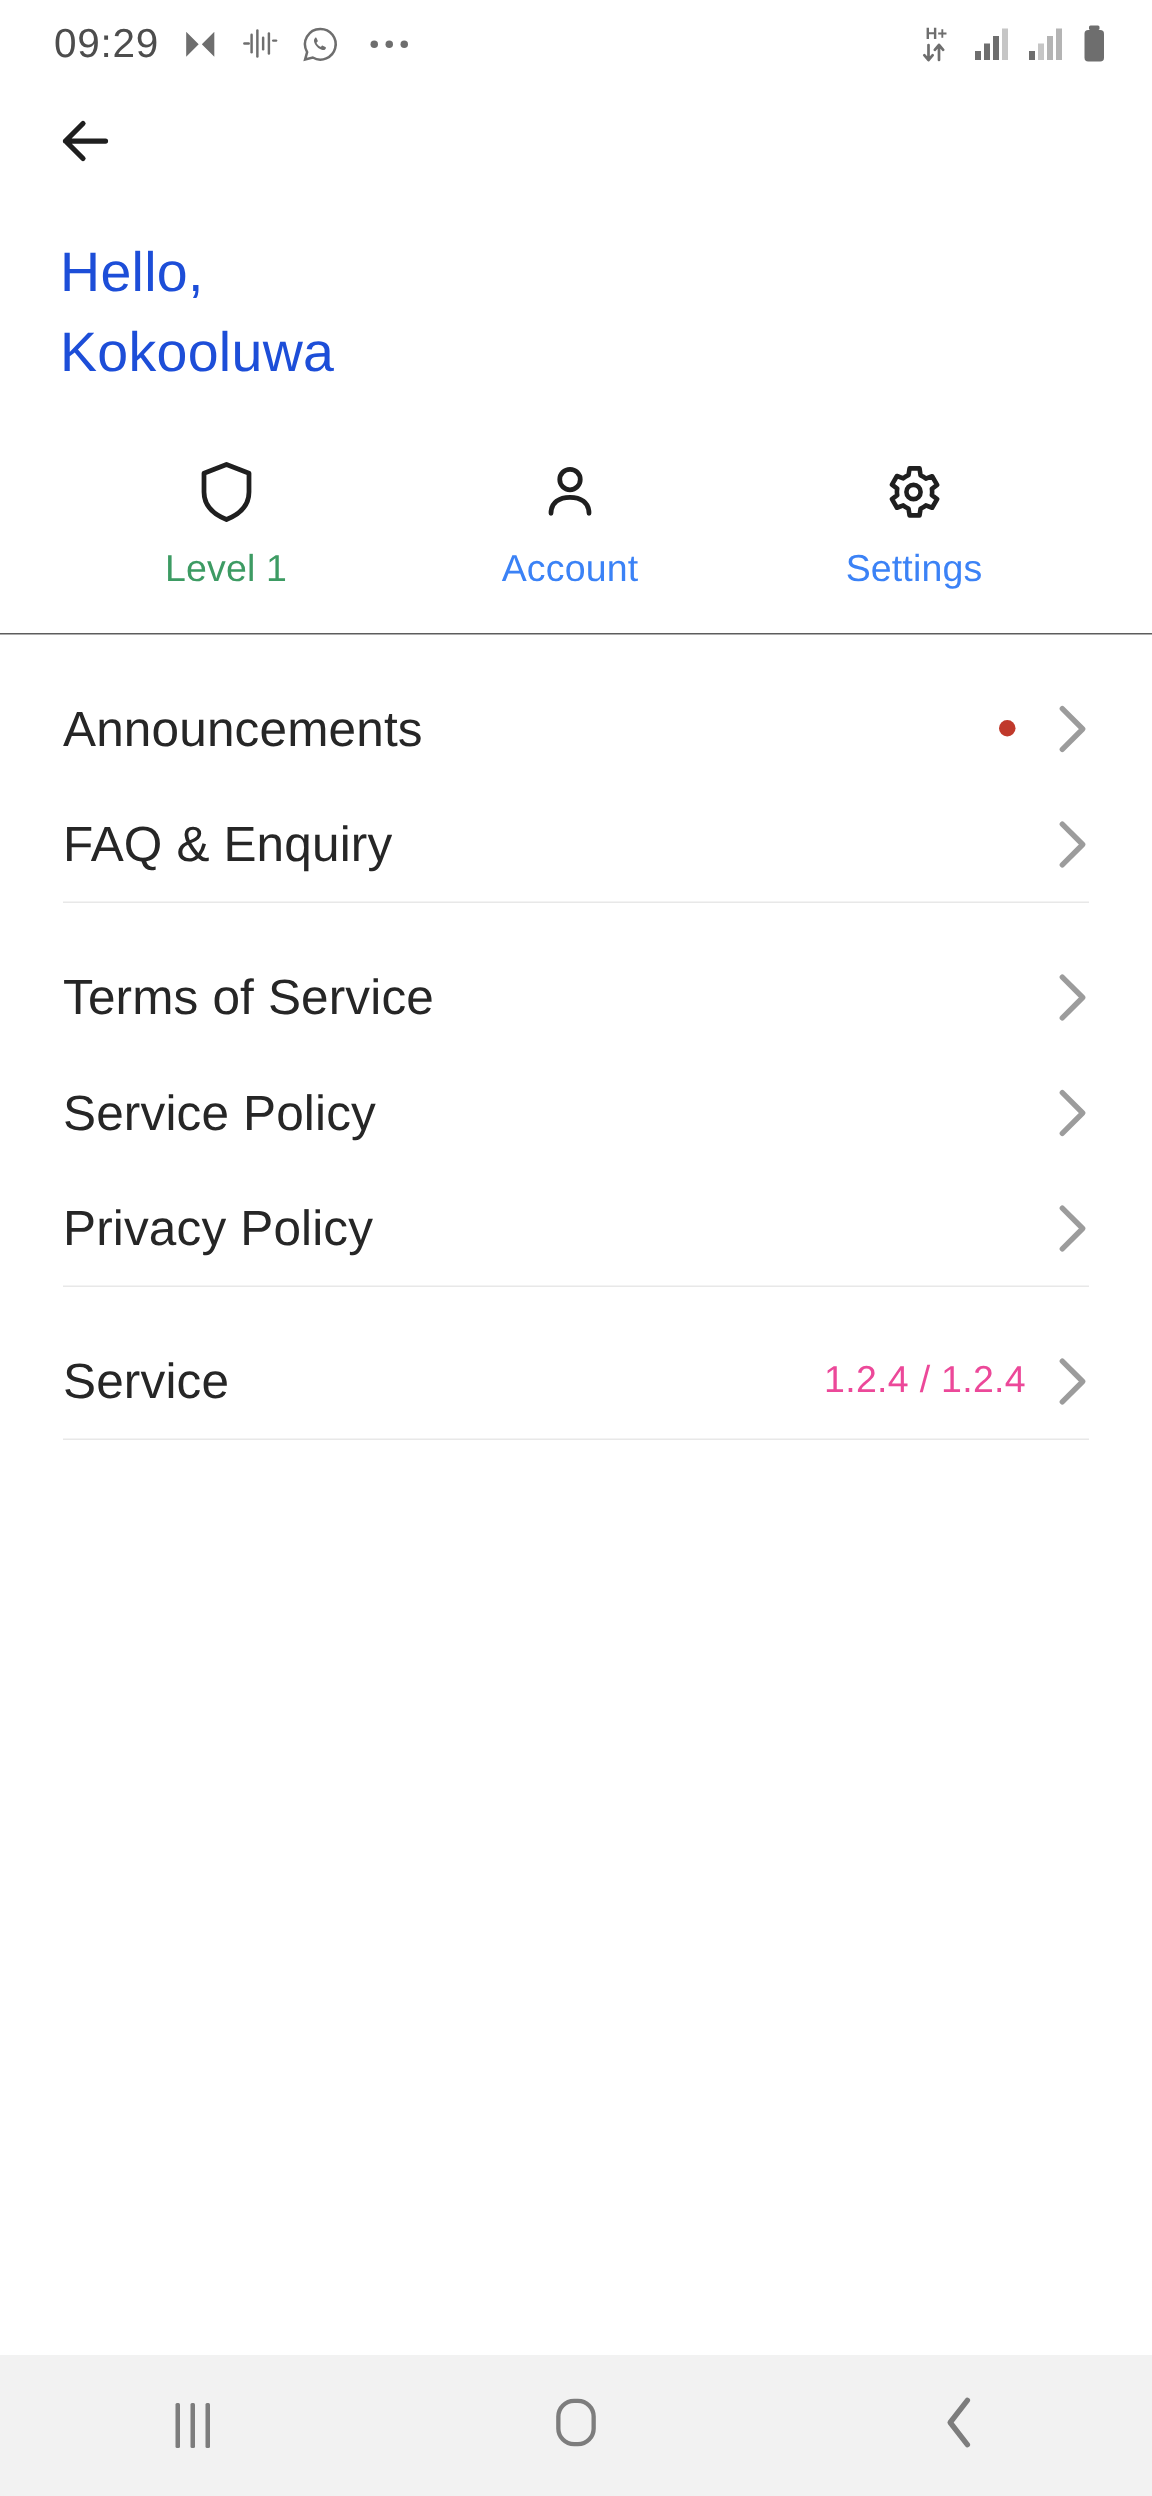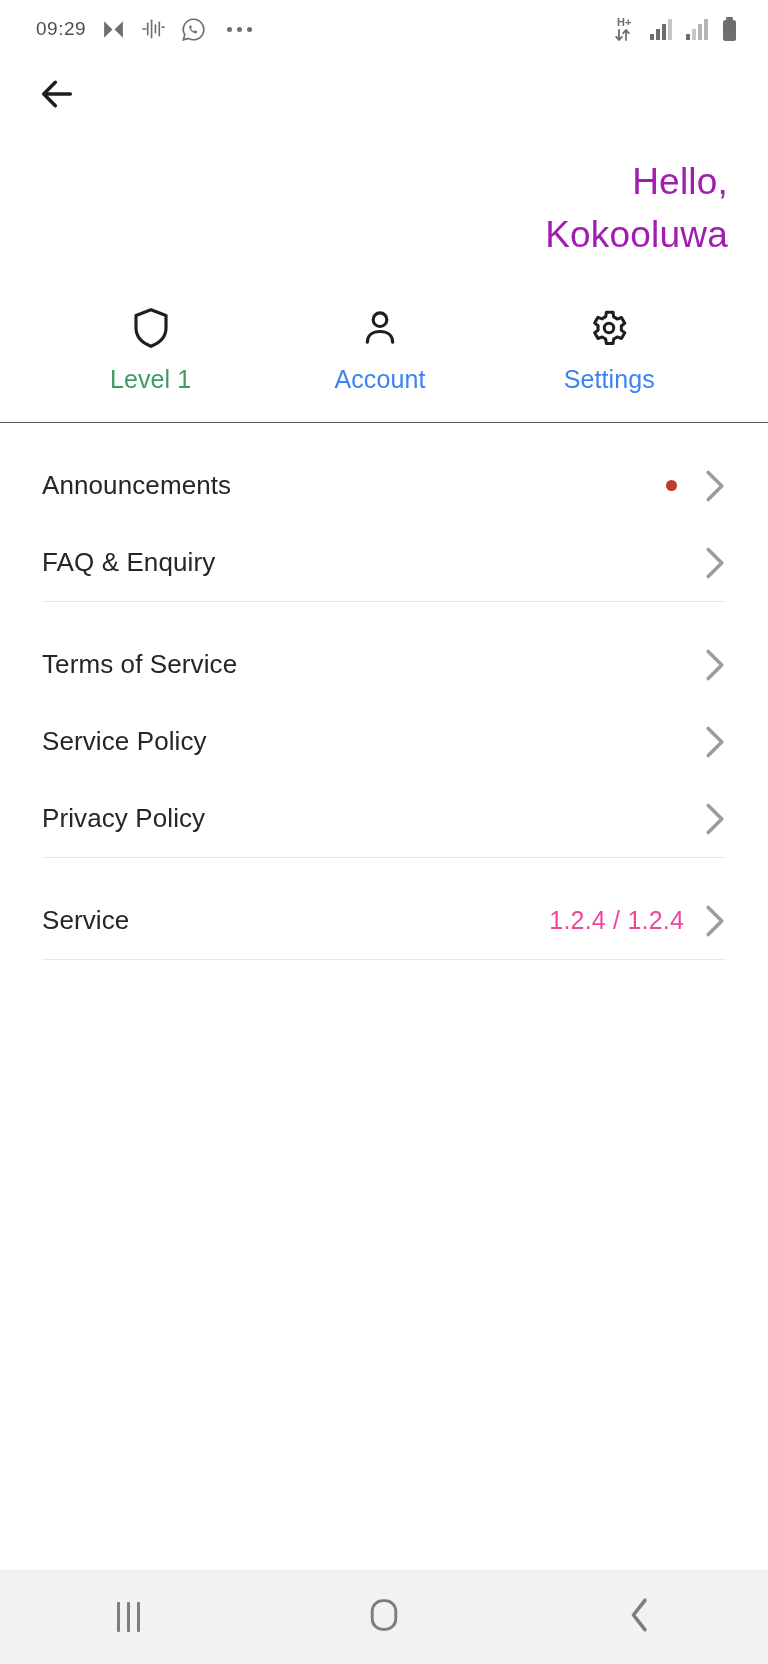--- a/index.html
+++ b/index.html
@@ -12,36 +12,36 @@
   body { position:relative; overflow:hidden; }
 
   
   .statusbar {
     height:58px; width:100%;
     display:flex; align-items:center;
     padding:0 30px 0 36px;
     color:#5a5a5a;
   }
   .sb-left { display:flex; align-items:center; gap:15px; flex:1; }
-  .sb-time { font-size:19px; letter-spacing:0.5px; color:#4d4d4d; font-family:"Liberation Sans", sans-serif; }
+  .sb-time { font-size:27px; letter-spacing:0.5px; color:#4d4d4d; font-family:"Liberation Sans", sans-serif; }
   .sb-right { display:flex; align-items:center; gap:9px; }
   .sb-icon { display:flex; align-items:center; justify-content:center; }
   .dots-icon { display:flex; gap:5px; align-items:center; margin-left:6px; }
   .dots-icon i { width:5px; height:5px; border-radius:50%; background:#6e6e6e; display:block; }
 
   
   .topbar { height:76px; display:flex; align-items:center; padding-left:30px; }
   .back-btn { width:54px; height:54px; display:flex; align-items:center; justify-content:center; cursor:pointer; }
 
   
   .greeting {
-    text-align:right;
+    text-align:left;
     font-size:37px;
     line-height:1.42;
-    color:#a21caf;
+    color:#1d4ed8;
     font-weight:400;
     padding:22px 40px 0 40px;
     letter-spacing:0.2px;
   }
   .greeting .g-line { display:block; }
 
   
   .tabs {
     display:flex;
     padding:44px 44px 0 36px;
@@ -54,21 +54,21 @@
 
   .section-rule { height:1px; width:100%; background:#5d5d5d; }
 
   
   .list { padding:0 42px; }
   .row {
     height:77px;
     display:flex; align-items:center;
     cursor:pointer;
   }
-  .row-label { font-size:26px; color:#262626; flex:1; letter-spacing:0.1px; }
+  .row-label { font-size:33px; color:#262626; flex:1; letter-spacing:0.1px; }
   .row-value { font-size:25px; color:#ec4899; margin-right:20px; letter-spacing:0.2px; }
   .row-dot { width:11px; height:11px; border-radius:50%; background:#c0392b; margin-right:27px; }
   .chev { width:22px; display:flex; align-items:center; justify-content:center; }
   .group-gap-top { padding-top:24px; }
   .divider { height:1px; background:#e8e8e8; margin:0 42px; }
 
   
   .navbar {
     position:absolute; left:0; bottom:0;
     width:100%; height:94px;

